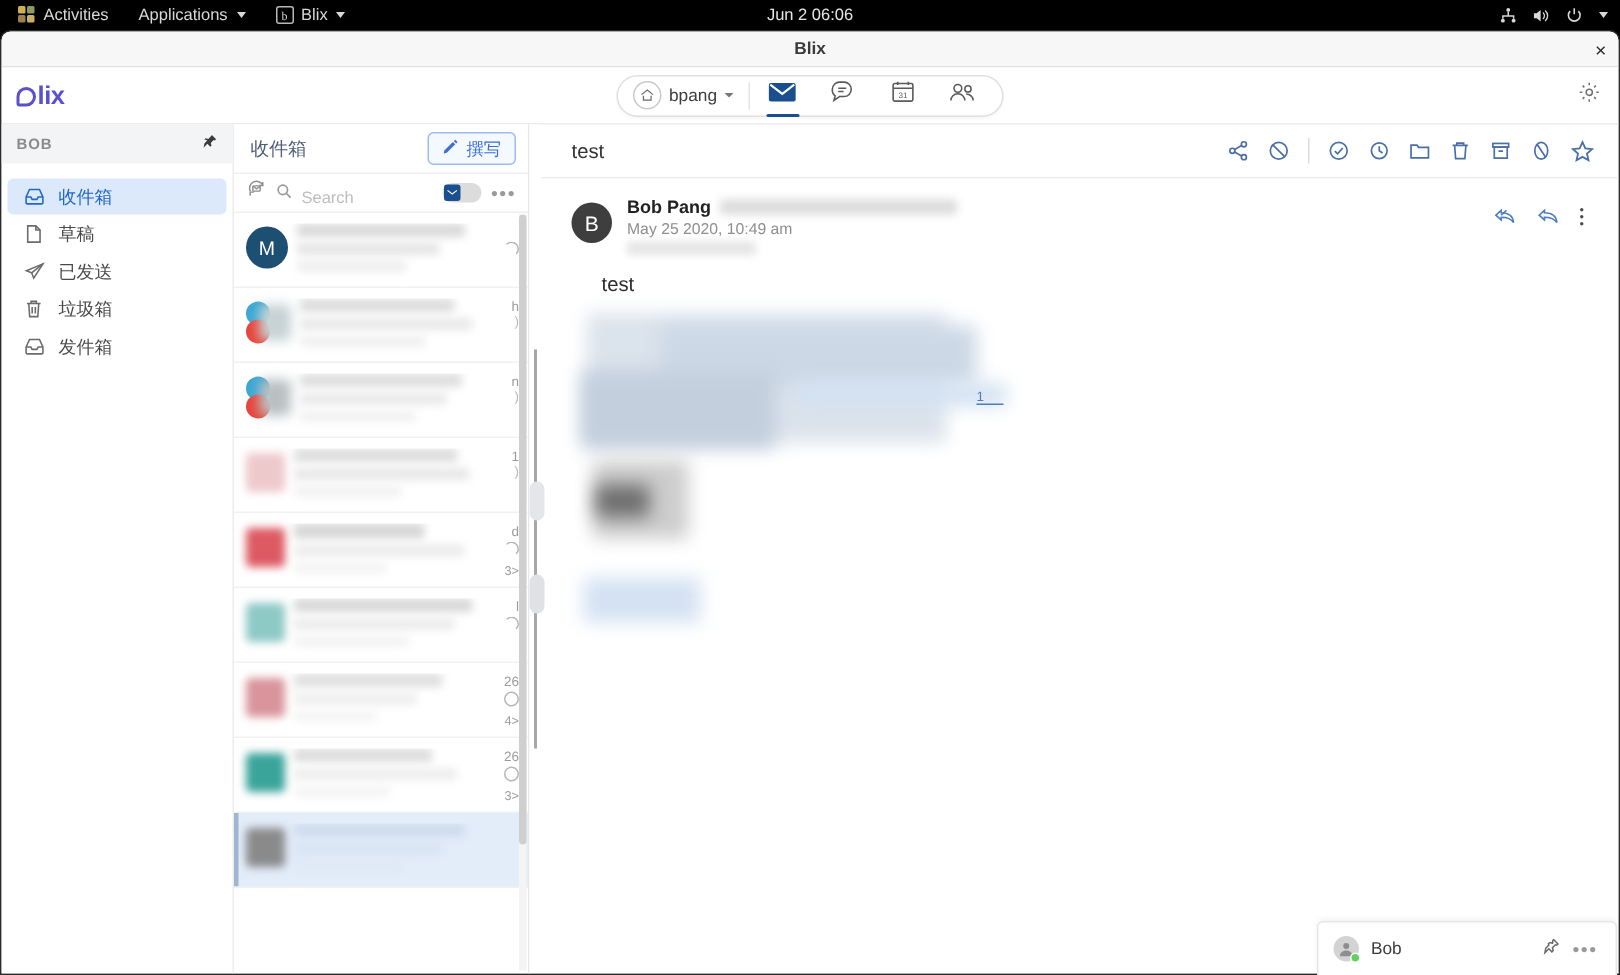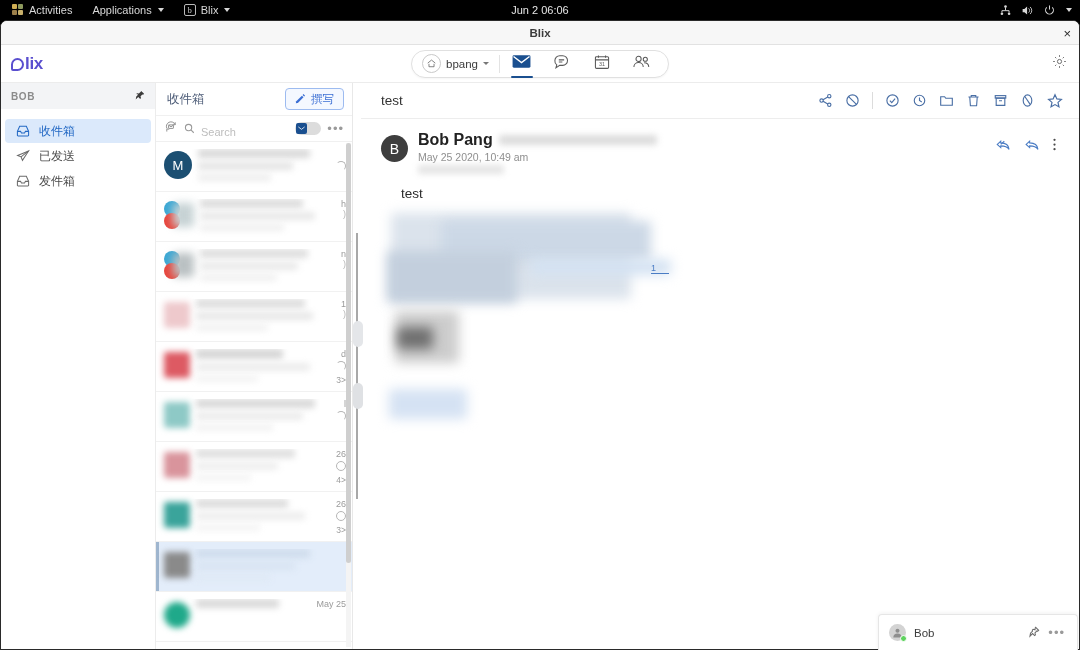--- a/index.html
+++ b/index.html
@@ -246,21 +246,21 @@
 
   .msg { padding: 12px 16px 0 20px; position: relative; }
   .msg-top { display: flex; }
   .msg-av {
     width: 27px; height: 27px; border-radius: 50%; background: #3e3e3e;
     color: #fff; font-size: 14px; display: flex; align-items: center;
     justify-content: center; flex: 0 0 27px; margin-top: 4px;
   }
   .msg-meta { padding-left: 10px; flex: 1; }
   .msg-from-row { display: flex; align-items: center; gap: 6px; }
-  .msg-from { font-size: 16px; font-weight: bold; color: #222; }
+  .msg-from { font-size: 12px; font-weight: bold; color: #222; }
   .msg-date { font-size: 10.5px; color: #8e8e8e; margin-top: 2px; }
   .msg-tools {
     position: absolute; right: 22px; top: 18px; display: flex;
     align-items: center; gap: 13px;
   }
   .msg-tools .ico { cursor: pointer; }
   .msg-subject2 { font-size: 13.5px; color: #2c2c2c; padding: 12px 0 0 20px; }
   .msg-content { position: relative; height: 230px; margin-top: 6px; }
   .blur { position: absolute; border-radius: 3px; filter: blur(6px); }
 
@@ -424,31 +424,49 @@
         <div class="sb-item active">
           <span class="sb-icon">
             <svg width="14" height="14" viewBox="0 0 16 16" fill="none" stroke="#2268c4" stroke-width="1.2">
               <path d="M1.6 8.4l2.6-5.8h7.6l2.6 5.8v4.4a.8.8 0 01-.8.8H2.4a.8.8 0 01-.8-.8z"></path>
               <path d="M1.6 8.4h3.6l1 1.8h3.6l1-1.8h3.6"></path>
             </svg>
           </span>
           <span>收件箱</span>
         </div>
 
+        <div class="sb-item">
+          <span class="sb-icon">
+            <svg width="13" height="14" viewBox="0 0 14 16" fill="none" stroke="#6b6b6b" stroke-width="1.2">
+              <path d="M2.4 1.8h6.2l3.2 3.2v9.2H2.4z"></path>
+              <path d="M8.6 1.8V5h3.2"></path>
+            </svg>
+          </span>
+          <span>草稿</span>
+        </div>
 
         <div class="sb-item">
           <span class="sb-icon">
             <svg width="14" height="14" viewBox="0 0 16 16" fill="none" stroke="#6b6b6b" stroke-width="1.2">
               <path d="M14.4 2.2L1.8 7.4l4 1.6 1.6 4z"></path>
               <path d="M14.4 2.2L5.8 9"></path>
             </svg>
           </span>
           <span>已发送</span>
         </div>
 
+        <div class="sb-item">
+          <span class="sb-icon">
+            <svg width="13" height="14" viewBox="0 0 14 16" fill="none" stroke="#6b6b6b" stroke-width="1.2">
+              <path d="M1.8 3.8h10.4M5 3.8V2.2h4v1.6M3.2 3.8l.7 10h6.2l.7-10"></path>
+              <path d="M5.8 6.4v5M8.2 6.4v5"></path>
+            </svg>
+          </span>
+          <span>垃圾箱</span>
+        </div>
 
         <div class="sb-item">
           <span class="sb-icon">
             <svg width="14" height="14" viewBox="0 0 16 16" fill="none" stroke="#6b6b6b" stroke-width="1.2">
               <path d="M1.6 8.4l2.6-5.8h7.6l2.6 5.8v4.4a.8.8 0 01-.8.8H2.4a.8.8 0 01-.8-.8z"></path>
               <path d="M1.6 8.4h3.6l1 1.8h3.6l1-1.8h3.6"></path>
             </svg>
           </span>
           <span>发件箱</span>
         </div>
@@ -611,29 +629,20 @@
         <div class="mail-item selected">
           <span class="av-sq" style="background:#8a8a8a;filter:blur(3px)"></span>
           <span class="mail-body">
             <span class="blur-line" style="display:block;width:92%;height:9px;background:#cfdcec;filter:blur(3px)"></span>
             <span class="blur-line" style="display:block;width:80%;height:8px;background:#d8e4f2;filter:blur(3px)"></span>
             <span class="blur-line" style="display:block;width:60%;height:7px;background:#dfe9f5;filter:blur(3px)"></span>
           </span>
           <span class="mail-right"></span>
         </div>
 
-        <div class="mail-item">
-          <span class="av-sq" style="background:#1fa98a;filter:blur(3px);border-radius:50%"></span>
-          <span class="mail-body">
-            <span class="blur-line" style="display:block;width:78%;height:9px;background:#d9d9d9;filter:blur(3px)"></span>
-          </span>
-          <span class="mail-right" style="width:44px;flex:0 0 44px">
-            <span>May 25</span>
-          </span>
-        </div>
       </div>
 
       <div class="list-vscroll">
         <span class="track"></span>
         <span class="thumb"></span>
       </div>
     </div>
 
     <div class="splitter">
       <span class="bar"></span>

